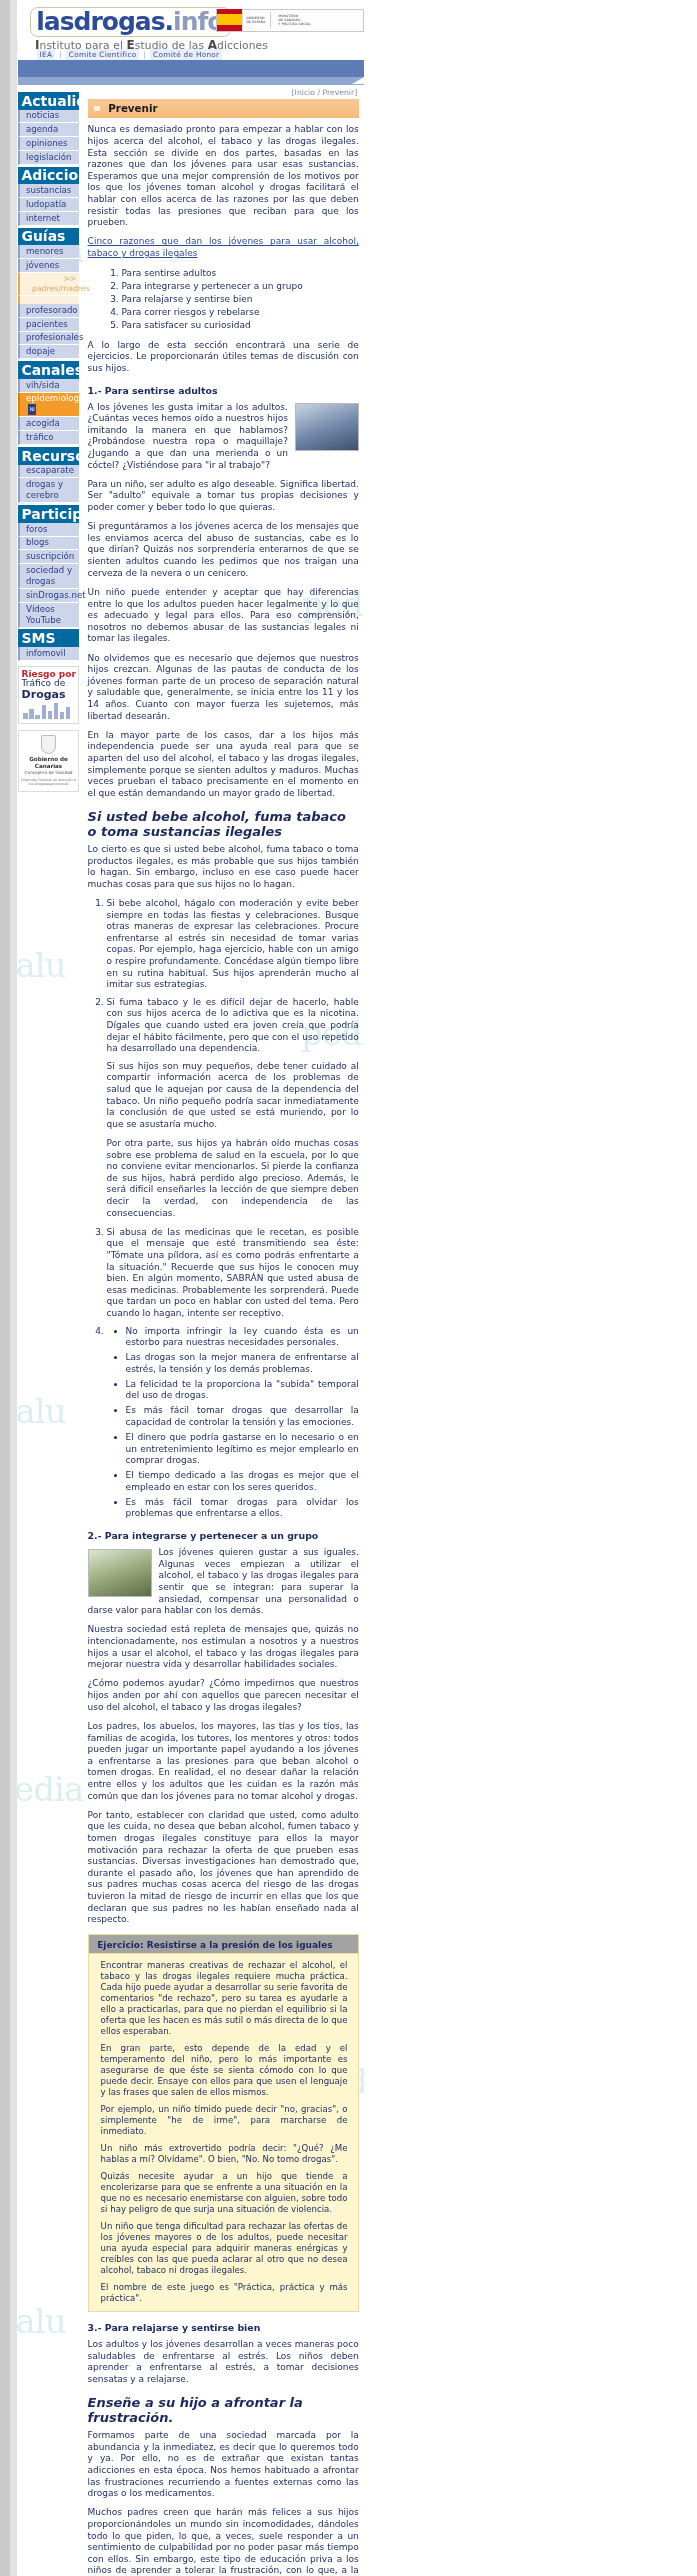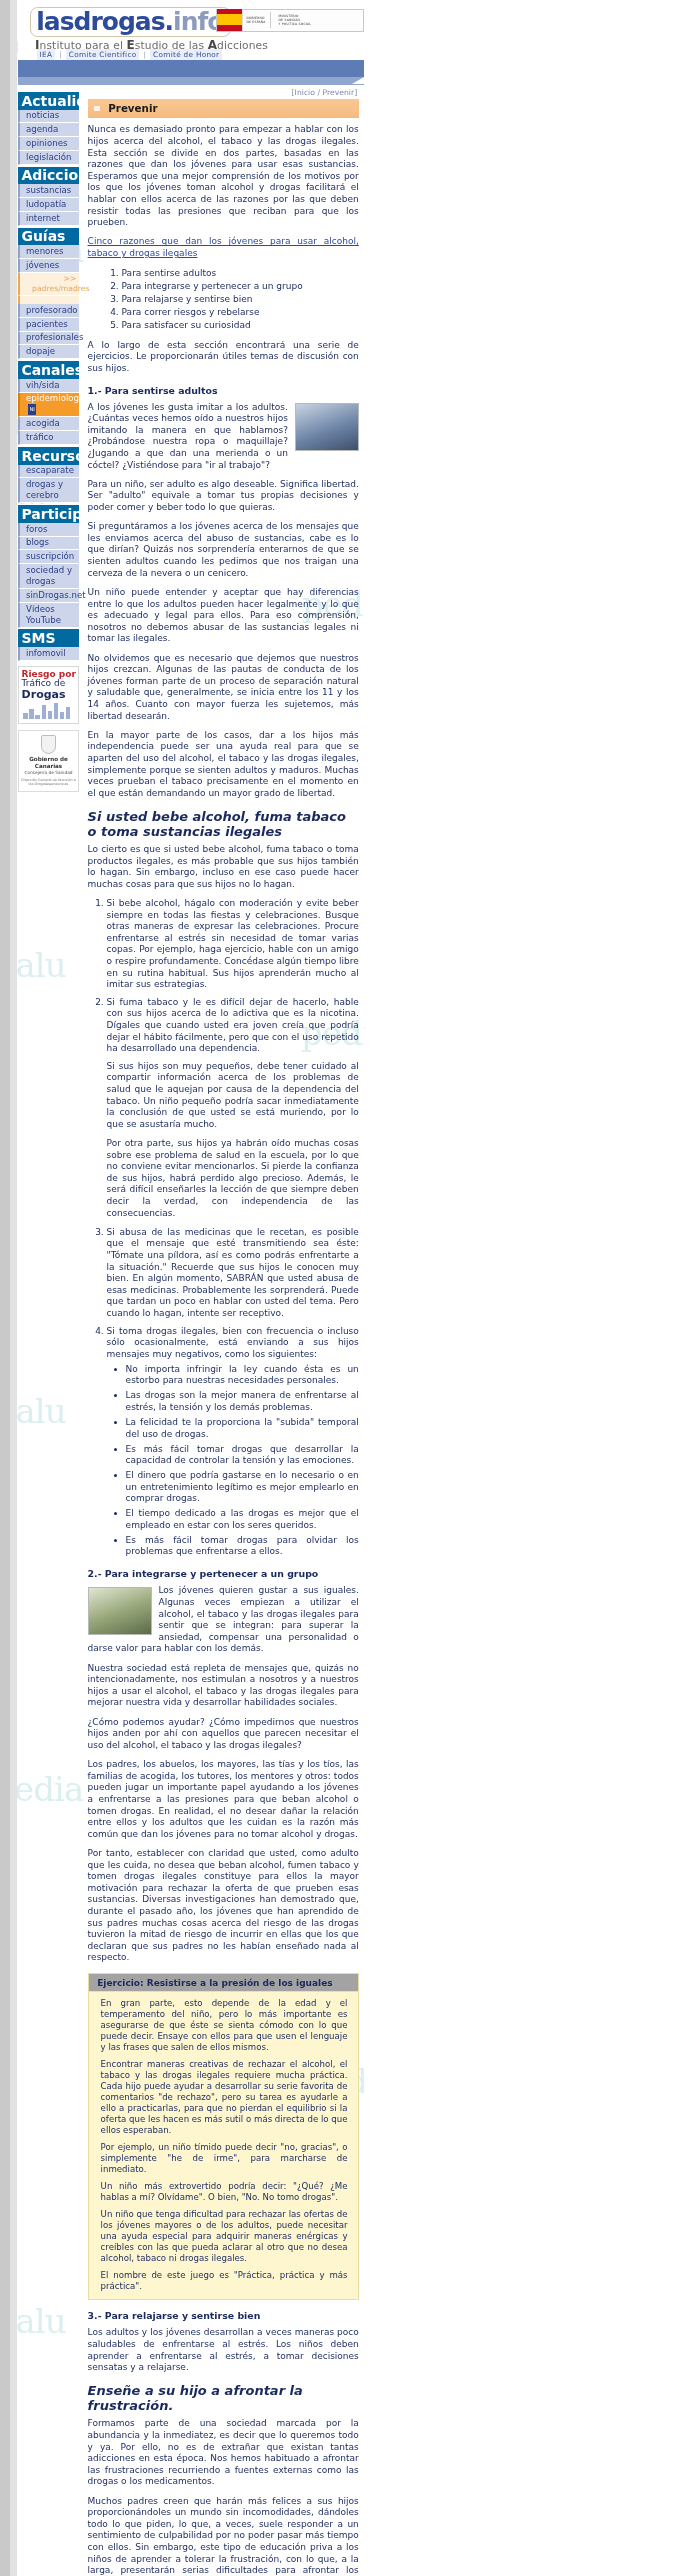--- a/index.html
+++ b/index.html
@@ -458,21 +458,20 @@
         </li>
         <li>
           <span>Si fuma tabaco y le es difícil dejar de hacerlo, hable con sus hijos acerca de lo adictiva que es la nicotina. Dígales que cuando usted era joven creía que podría dejar el hábito fácilmente, pero que con el uso repetido ha desarrollado una dependencia.</span>
           <p class="body" style="margin-top:6px;">Si sus hijos son muy pequeños, debe tener cuidado al compartir información acerca de los problemas de salud que le aquejan por causa de la dependencia del tabaco. Un niño pequeño podría sacar inmediatamente la conclusión de que usted se está muriendo, por lo que se asustaría mucho.</p>
           <p class="body">Por otra parte, sus hijos ya habrán oído muchas cosas sobre ese problema de salud en la escuela, por lo que no conviene evitar mencionarlos. Si pierde la confianza de sus hijos, habrá perdido algo precioso. Además, le será difícil enseñarles la lección de que siempre deben decir la verdad, con independencia de las consecuencias.</p>
         </li>
         <li>
           <span>Si abusa de las medicinas que le recetan, es posible que el mensaje que esté transmitiendo sea éste: "Tómate una píldora, así es como podrás enfrentarte a la situación." Recuerde que sus hijos le conocen muy bien. En algún momento, SABRÁN que usted abusa de esas medicinas. Probablemente les sorprenderá. Puede que tardan un poco en hablar con usted del tema. Pero cuando lo hagan, intente ser receptivo.</span>
         </li>
         <li>
-          <span>Si toma drogas ilegales, bien con frecuencia o incluso sólo ocasionalmente, está enviando a sus hijos mensajes muy negativos, como los siguientes:</span>
           <ul class="dash">
             <li>No importa infringir la ley cuando ésta es un estorbo para nuestras necesidades personales.</li>
             <li>Las drogas son la mejor manera de enfrentarse al estrés, la tensión y los demás problemas.</li>
             <li>La felicidad te la proporciona la "subida" temporal del uso de drogas.</li>
             <li>Es más fácil tomar drogas que desarrollar la capacidad de controlar la tensión y las emociones.</li>
             <li>El dinero que podría gastarse en lo necesario o en un entretenimiento legítimo es mejor emplearlo en comprar drogas.</li>
             <li>El tiempo dedicado a las drogas es mejor que el empleado en estar con los seres queridos.</li>
             <li>Es más fácil tomar drogas para olvidar los problemas que enfrentarse a ellos.</li>
           </ul>
         </li>
@@ -483,24 +482,25 @@
       <div class="img-left"></div>
       <p class="body">Los jóvenes quieren gustar a sus iguales. Algunas veces empiezan a utilizar el alcohol, el tabaco y las drogas ilegales para sentir que se integran: para superar la ansiedad, compensar una personalidad o darse valor para hablar con los demás.</p>
       <p class="body">Nuestra sociedad está repleta de mensajes que, quizás no intencionadamente, nos estimulan a nosotros y a nuestros hijos a usar el alcohol, el tabaco y las drogas ilegales para mejorar nuestra vida y desarrollar habilidades sociales.</p>
       <div class="clear"></div>
       <p class="body">¿Cómo podemos ayudar? ¿Cómo impedirnos que nuestros hijos anden por ahí con aquellos que parecen necesitar el uso del alcohol, el tabaco y las drogas ilegales?</p>
       <p class="body">Los padres, los abuelos, los mayores, las tías y los tíos, las familias de acogida, los tutores, los mentores y otros: todos pueden jugar un importante papel ayudando a los jóvenes a enfrentarse a las presiones para que beban alcohol o tomen drogas. En realidad, el no desear dañar la relación entre ellos y los adultos que les cuidan es la razón más común que dan los jóvenes para no tomar alcohol y drogas.</p>
       <p class="body">Por tanto, establecer con claridad que usted, como adulto que les cuida, no desea que beban alcohol, fumen tabaco y tomen drogas ilegales constituye para ellos la mayor motivación para rechazar la oferta de que prueben esas sustancias. Diversas investigaciones han demostrado que, durante el pasado año, los jóvenes que han aprendido de sus padres muchas cosas acerca del riesgo de las drogas tuvieron la mitad de riesgo de incurrir en ellas que los que declaran que sus padres no les habían enseñado nada al respecto.</p>
 
       <div class="exercise">
         <div class="ehead">Ejercicio: Resistirse a la presión de los iguales</div>
+        <p>Encontrar maneras creativas de rechazar el alcohol, el tabaco y las drogas ilegales requiere mucha práctica. Cada hijo puede ayudar a desarrollar su serie favorita de comentarios "de rechazo", pero su tarea es ayudarle a ello a practicarlas, para que no pierdan el equilibrio si la oferta que les hacen es más sutil o más directa de lo que ellos esperaban.</p>
         <p>En gran parte, esto depende de la edad y el temperamento del niño, pero lo más importante es asegurarse de que éste se sienta cómodo con lo que puede decir. Ensaye con ellos para que usen el lenguaje y las frases que salen de ellos mismos.</p>
-        <p>Encontrar maneras creativas de rechazar el alcohol, el tabaco y las drogas ilegales requiere mucha práctica. Cada hijo puede ayudar a desarrollar su serie favorita de comentarios "de rechazo", pero su tarea es ayudarle a ello a practicarlas, para que no pierdan el equilibrio si la oferta que les hacen es más sutil o más directa de lo que ellos esperaban.</p>
         <p>Por ejemplo, un niño tímido puede decir "no, gracias", o simplemente "he de irme", para marcharse de inmediato.</p>
         <p>Un niño más extrovertido podría decir: "¿Qué? ¿Me hablas a mí? Olvídame". O bien, "No. No tomo drogas".</p>
+        <p>Quizás necesite ayudar a un hijo que tiende a encolerizarse para que se enfrente a una situación en la que no es necesario enemistarse con alguien, sobre todo si hay peligro de que surja una situación de violencia.</p>
         <p>Un niño que tenga dificultad para rechazar las ofertas de los jóvenes mayores o de los adultos, puede necesitar una ayuda especial para adquirir maneras enérgicas y creíbles con las que pueda aclarar al otro que no desea alcohol, tabaco ni drogas ilegales.</p>
         <p>El nombre de este juego es "Práctica, práctica y más práctica".</p>
       </div>
 
       <h3 class="sub">3.- Para relajarse y sentirse bien</h3>
       <p class="body">Los adultos y los jóvenes desarrollan a veces maneras poco saludables de enfrentarse al estrés. Los niños deben aprender a enfrentarse al estrés, a tomar decisiones sensatas y a relajarse.</p>
 
       <h4 class="sub2">Enseñe a su hijo a afrontar la frustración.</h4>
       <p class="body">Formamos parte de una sociedad marcada por la abundancia y la inmediatez, es decir que lo queremos todo y ya. Por ello, no es de extrañar que existan tantas adicciones en esta época. Nos hemos habituado a afrontar las frustraciones recurriendo a fuentes externas como las drogas o los medicamentos.</p>
       <p class="body">Muchos padres creen que harán más felices a sus hijos proporcionándoles un mundo sin incomodidades, dándoles todo lo que piden, lo que, a veces, suele responder a un sentimiento de culpabilidad por no poder pasar más tiempo con ellos. Sin embargo, este tipo de educación priva a los niños de aprender a tolerar la frustración, con lo que, a la larga, presentarán serias dificultades para afrontar los problemas que conlleva la vida.</p>

